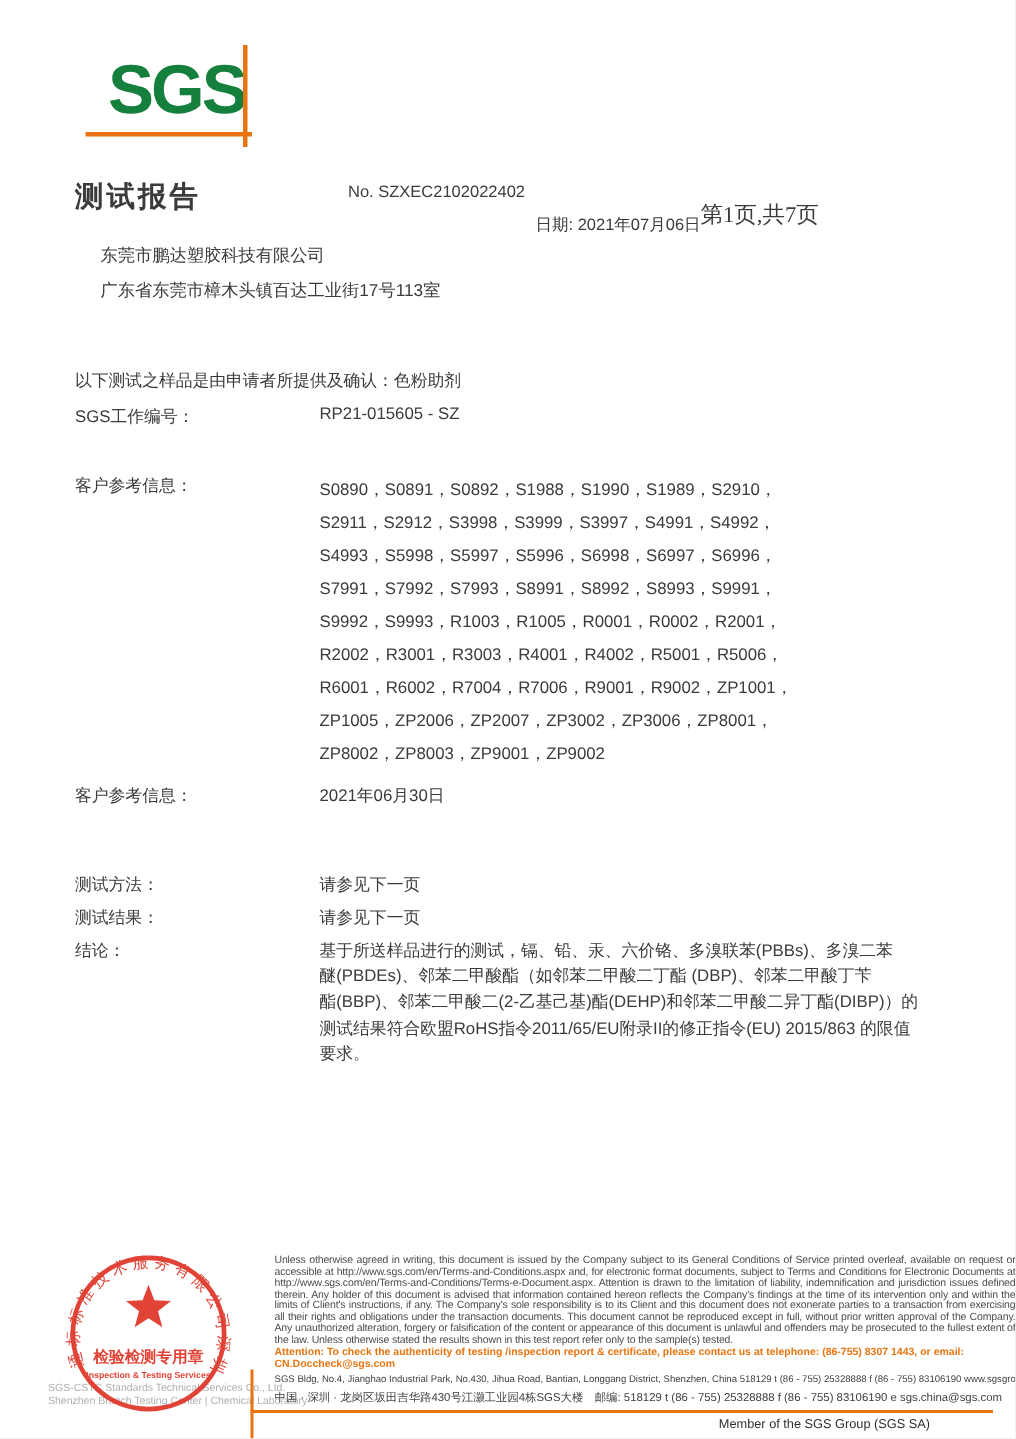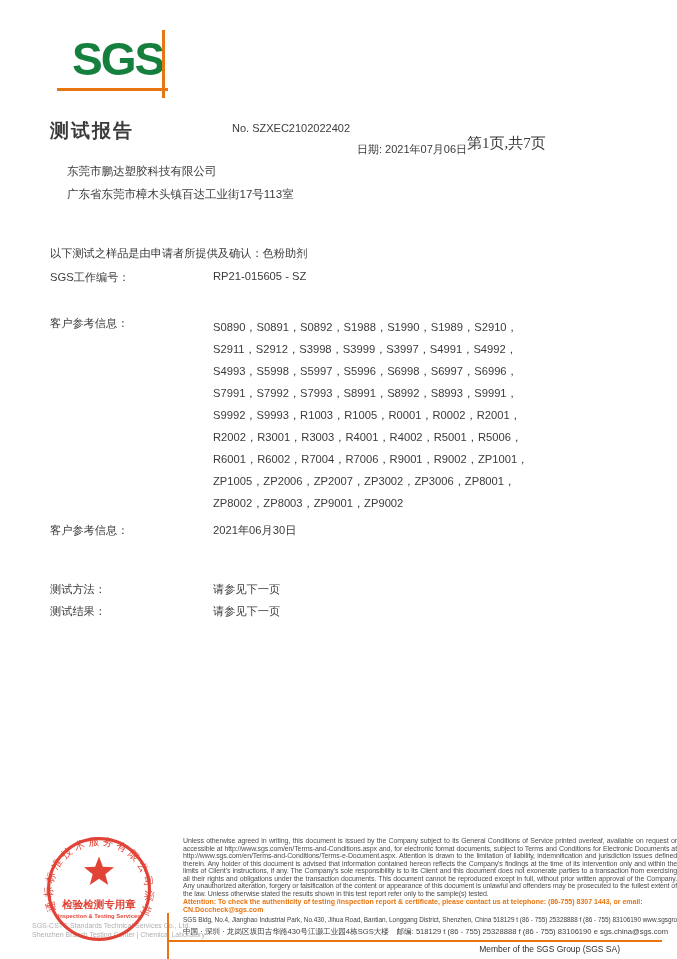--- a/index.html
+++ b/index.html
@@ -80,20 +80,27 @@
   </div>
   <div class="row r4">
     <span class="label">客户参考信息：</span><span class="value">2021年06月30日</span>
   </div>
   <div class="row r7">
     <span class="label">测试方法：</span><span class="value">请参见下一页</span>
   </div>
   <div class="row r8">
     <span class="label">测试结果：</span><span class="value">请参见下一页</span>
   </div>
+  <div class="row r9">
+    <span class="label">结论：</span><span class="value conclusion-value">基于所送样品进行的测试，镉、铅、汞、六价铬、多溴联苯(PBBs)、多溴二苯
+醚(PBDEs)、邻苯二甲酸酯（如邻苯二甲酸二丁酯 (DBP)、邻苯二甲酸丁苄
+酯(BBP)、邻苯二甲酸二(2-乙基己基)酯(DEHP)和邻苯二甲酸二异丁酯(DIBP)）的
+测试结果符合欧盟RoHS指令2011/65/EU附录II的修正指令(EU) 2015/863 的限值
+要求。</span>
+  </div>
 
   <div class="lab-name">
     <div>SGS-CSTC Standards Technical Services Co., Ltd.</div>
     <div>Shenzhen Branch Testing Center | Chemical Laboratory</div>
   </div>
 
   <svg class="stamp" viewBox="0 0 120 112">
     <circle cx="60" cy="56" r="48" fill="none" stroke="#df3427" stroke-width="3"></circle>
     <path id="ringPath" d="M 21 80 A 44.5 44.5 0 1 1 99 80" fill="none"></path>
     <text font-size="10" fill="#df3427" letter-spacing="3">

